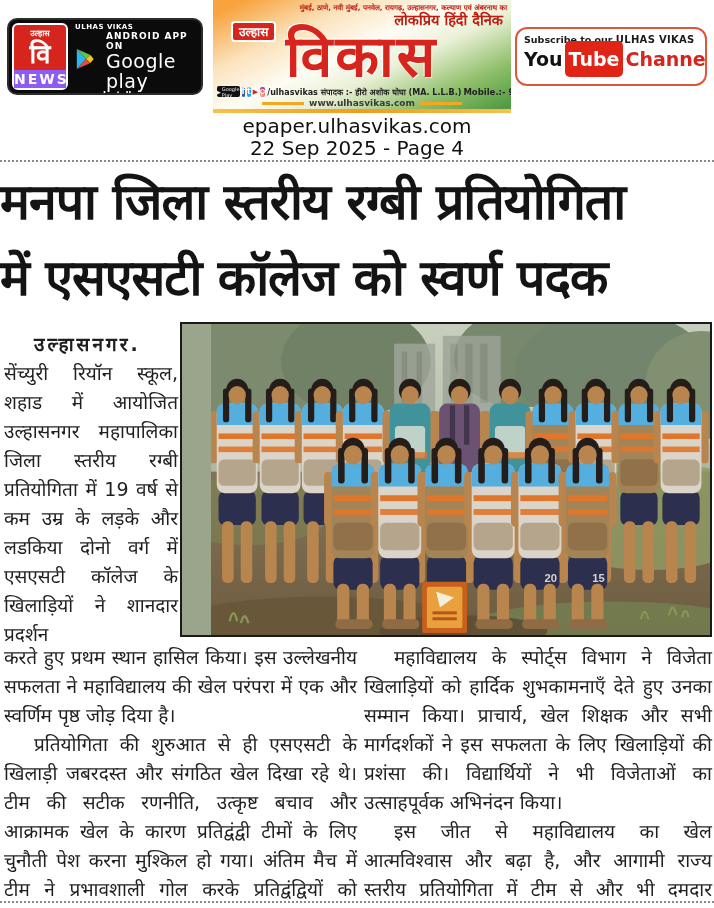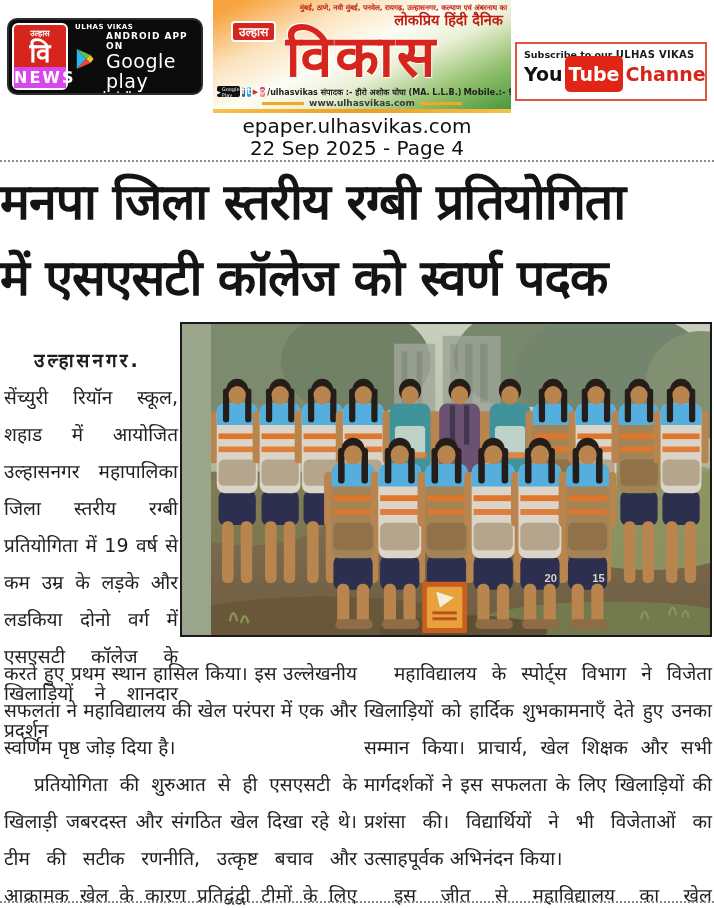--- a/index.html
+++ b/index.html
@@ -17,22 +17,22 @@
     background:#0b0b0b; border:2px solid #2c2c2c; border-radius:10px;
     display:flex; align-items:stretch; overflow:hidden;
   }
   .vlogo {
     width:56px; background:#d6251d; border:2px solid #fff; border-radius:6px;
     margin:3px; display:flex; flex-direction:column; align-items:center; justify-content:space-between;
     color:#fff; position:relative;
   }
   .vlogo .vl-top { font-size:8px; font-weight:bold; margin-top:2px; }
   .vlogo .vl-letter { font-size:26px; font-weight:900; line-height:26px; }
-  .vlogo .vl-news { width:100%; background:#d946ef; color:#fff; text-align:center;
-    font-size:16px; font-weight:bold; letter-spacing:2px; padding:1px 0; }
+  .vlogo .vl-news { width:100%; background:#8b5cf6; color:#fff; text-align:center;
+    font-size:14px; font-weight:bold; letter-spacing:2px; padding:1px 0; }
   .gp-area { flex:1; color:#fff; padding:3px 6px 2px 4px; display:flex; flex-direction:column; }
   .gp-brand { font-size:7px; font-weight:bold; letter-spacing:0.5px; }
   .gp-row { display:flex; align-items:center; gap:11px; flex:1; }
   .gp-txt .gp-on { font-size:9px; font-weight:bold; letter-spacing:1px; }
   .gp-txt .gp-play { font-size:19px; letter-spacing:0.5px; line-height:20px; }
   .gp-install { font-size:8px; font-weight:bold; margin-left:28px; }
 
   .masthead {
     position:absolute; left:213px; top:0; width:298px; height:113px;
     background:linear-gradient(155deg, #f8a33e 6%, #fbe3bd 28%, #fdfdf4 46%, #eaf0d6 60%, #8fbf6a 80%, #4f9a42 97%);
@@ -64,22 +64,22 @@
   .mh-handle { font-size:8px; font-weight:bold; color:#222; white-space:nowrap; }
   .mh-mobile { font-size:8.5px; font-weight:bold; color:#222; margin-left:auto; white-space:nowrap; }
   .mh-site { position:absolute; left:0; bottom:5px; width:100%; text-align:center;
     font-size:9px; font-weight:bold; color:#3a3a3a; }
   .mh-site:before, .mh-site:after { content:""; display:inline-block; width:42px; height:3px;
     background:#f5a623; vertical-align:middle; margin:0 5px; }
   .mh-bar { position:absolute; left:0; bottom:0; width:100%; height:4px;
     background:linear-gradient(90deg,#f6c14d,#f09c1e,#f6c14d); }
 
   .badge-right {
-    position:absolute; right:7px; top:42px; width:192px; height:59px;
-    background:#fff; border:2px solid #e0563a; border-radius:0;
+    position:absolute; right:7px; top:27px; width:192px; height:59px;
+    background:#fff; border:2px solid #e0563a; border-radius:12px;
     display:flex; overflow:hidden;
   }
   .yt-texts { flex:1; padding:5px 2px 2px 7px; }
   .yt-line1 { font-size:9.5px; font-weight:bold; color:#1a1a1a; white-space:nowrap; }
   .yt-line1 b { font-size:10px; letter-spacing:0.3px; }
   .yt-line2 { font-size:19px; font-weight:900; color:#111; margin-top:3px; white-space:nowrap; }
   .yt-tube { background:#e02517; color:#fff; border-radius:5px; padding:7px 4px; margin:0 2px; }
   .yt-channel { color:#d6251d; }
 
   
@@ -90,22 +90,22 @@
   .rule-top { position:absolute; top:160px; left:0; width:714px; border-top:2px dotted #8a8a8a; }
   .headline { position:absolute; top:164px; width:580px; text-align:center;
     font-weight:900; color:#141414; font-size:50px; line-height:76px; letter-spacing:-1px; }
   .headline div { white-space:nowrap; }
 
   
   .photo { position:absolute; left:180px; top:322px; width:532px; height:315px;
     border:2px solid #1a1a1a; background:#9aa58c;padding-left:29px; }
   .photo svg { display:block; width:100%; height:100%; }
 
-  .col { text-align:justify; font-size:19px; line-height:37px; color:#1e1e1e;
-    font-family:"DejaVu Sans","Liberation Serif",sans-serif;margin-top:12px; }
+  .col { text-align:justify; font-size:19px; line-height:29px; color:#1e1e1e;
+    font-family:"DejaVu Sans","Liberation Serif",sans-serif; }
   .col-lead  { position:absolute; left:4px;  top:330px; width:174px; }
   .col-left  { position:absolute; left:4px;  top:643px; width:353px; }
   .col-right { position:absolute; left:364px; top:643px; width:348px; }
   .dateline { font-weight:bold; letter-spacing:3px; }
   .indent { text-indent:30px; }
   .lead-indent { display:inline-block; width:30px; }
 
   .rule-bottom { position:absolute; top:901px; left:0; width:714px; border-top:2px dotted #8a8a8a; }
 </style>
 </head>

